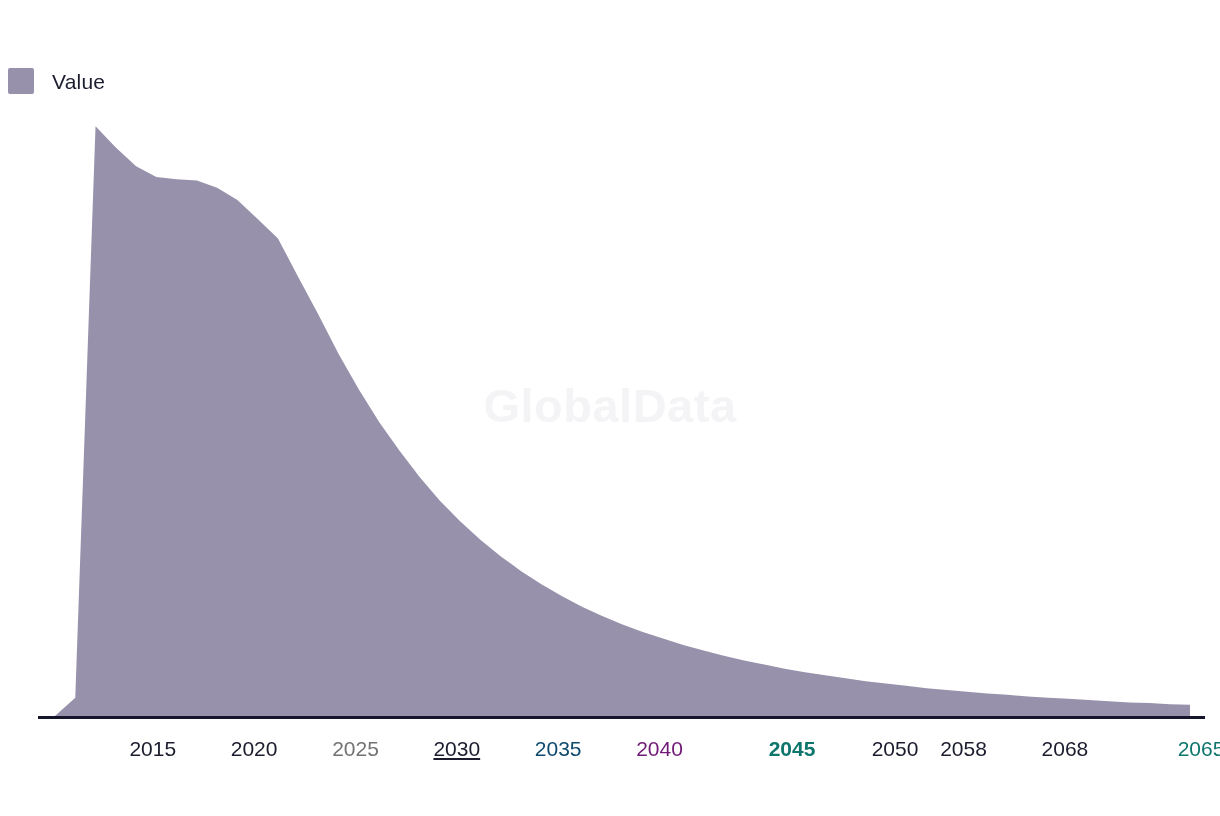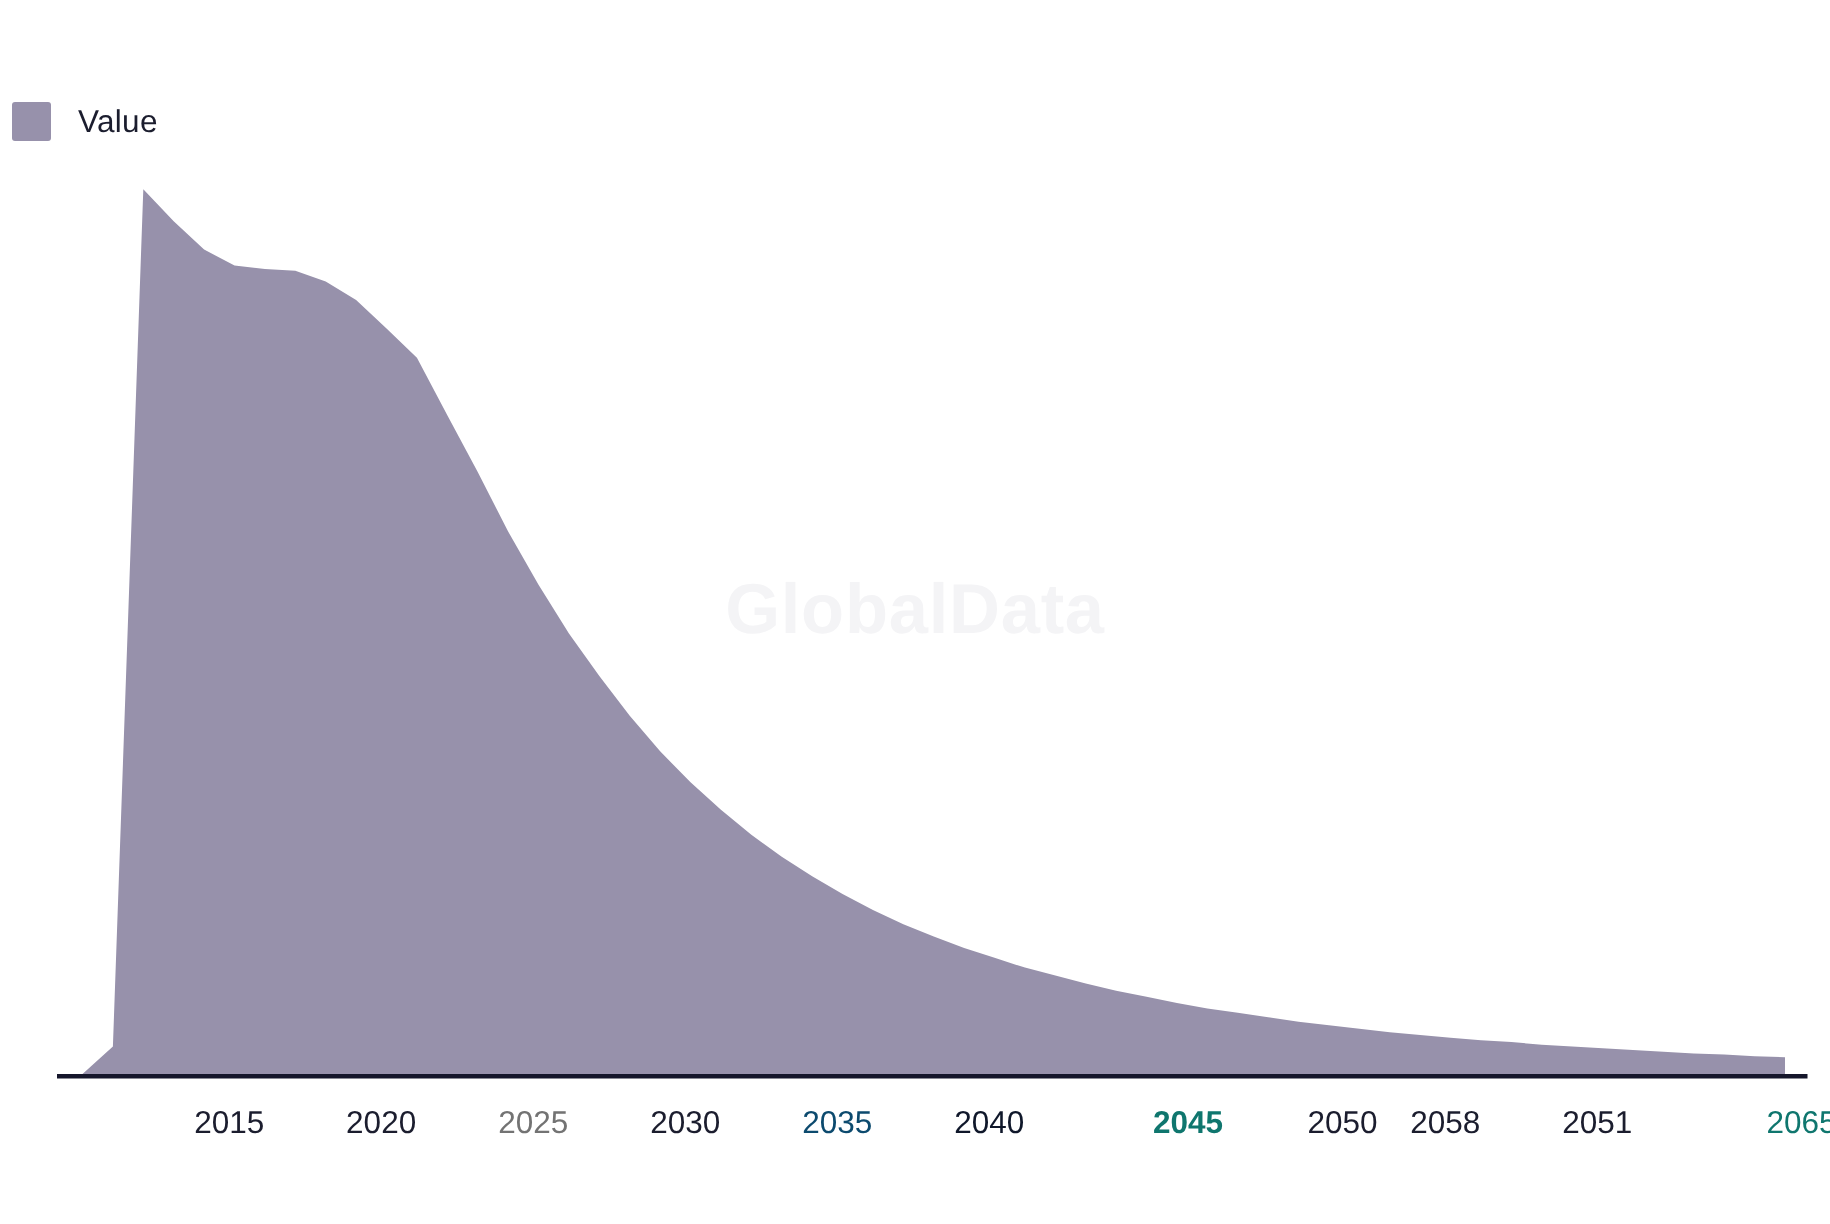--- a/index.html
+++ b/index.html
@@ -98,23 +98,23 @@
     <path id="series-area" fill="#9791ab" stroke="none" d="M 55.00 716.00 L 75.27 697.68 L 95.54 126.18 L 115.80 147.46 L 136.07 166.37 L 156.34 177.01 L 176.61 179.37 L 196.88 180.55 L 217.14 187.65 L 237.41 200.06 L 257.68 218.97 L 277.95 238.47 L 298.21 276.89 L 318.48 314.71 L 338.75 354.31 L 359.02 389.77 L 379.29 422.27 L 399.55 450.64 L 419.82 477.24 L 440.09 500.88 L 460.36 521.56 L 480.63 539.88 L 500.89 556.43 L 521.16 571.21 L 541.43 584.21 L 561.70 596.03 L 581.96 606.66 L 602.23 616.12 L 622.50 624.39 L 642.77 632.08 L 663.04 638.58 L 683.30 645.08 L 703.57 650.40 L 723.84 655.72 L 744.11 660.45 L 764.38 664.58 L 784.64 668.72 L 804.91 672.27 L 825.18 675.22 L 845.45 678.18 L 865.71 681.13 L 885.98 683.50 L 906.25 685.86 L 926.52 688.22 L 946.79 690.00 L 967.05 691.77 L 987.32 693.54 L 1007.59 694.72 L 1027.86 696.50 L 1048.13 697.68 L 1068.39 698.86 L 1088.66 700.04 L 1108.93 701.23 L 1129.20 702.41 L 1149.46 703.00 L 1169.73 704.18 L 1190.00 704.77 L 1190.00 716.00 L 55.00 716.00 Z"></path>
     <line id="x-axis-line" x1="38" y1="717.5" x2="1205" y2="717.5" stroke="#15162b" stroke-width="3"></line>
   </svg>
 
   <div id="watermark" style="color: rgb(244, 244, 246);">GlobalData</div>
 
   <div id="xaxis-labels">
       <span class="tick-label" style="left: 115.8px; color: rgb(27, 29, 46);">2015</span>
       <span class="tick-label" style="left: 217.1px; color: rgb(27, 29, 46);">2020</span>
       <span class="tick-label" style="left: 318.5px; color: #737373;">2025</span>
-      <span class="tick-label" style="left: 419.8px; color: rgb(27, 29, 46);">2030</span>
+      <span class="tick-label" style="left: 419.8px; color: rgb(27, 29, 46); text-decoration: underline;">2030</span>
       <span class="tick-label" style="left: 521.2px; color: #0c4a6e;">2035</span>
-      <span class="tick-label" style="left: 622.5px; color: #0f172a;">2040</span>
+      <span class="tick-label" style="left: 622.5px; color: #701a75;">2040</span>
       <span class="tick-label" style="left: 755px; color: #0f766e; font-weight: bold;">2045</span>
       <span class="tick-label" style="left: 858px; color: rgb(27, 29, 46);">2050</span>
       <span class="tick-label" style="left: 926.5px; color: rgb(27, 29, 46);">2058</span>
-      <span class="tick-label" style="left: 1027.9px; color: rgb(27, 29, 46);">2051</span>
+      <span class="tick-label" style="left: 1027.9px; color: rgb(27, 29, 46);">2068</span>
       <span class="tick-label" style="left: 1164px; color: #0f766e;">2065</span>
     </div>
 
 </div>
 
 </body></html>

